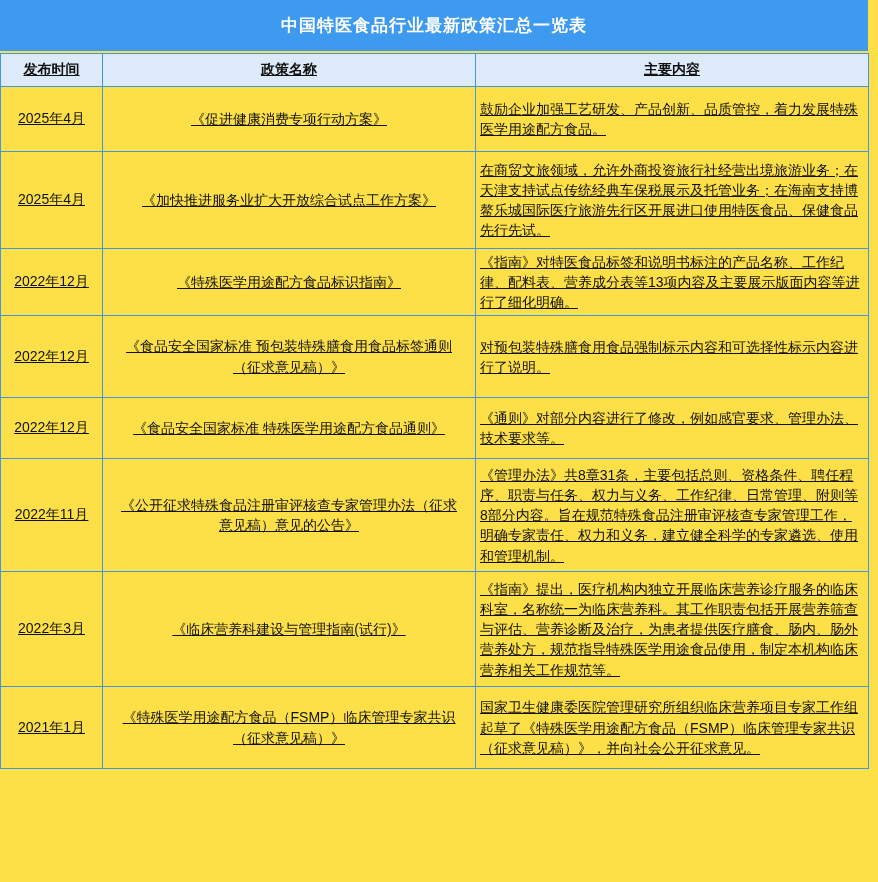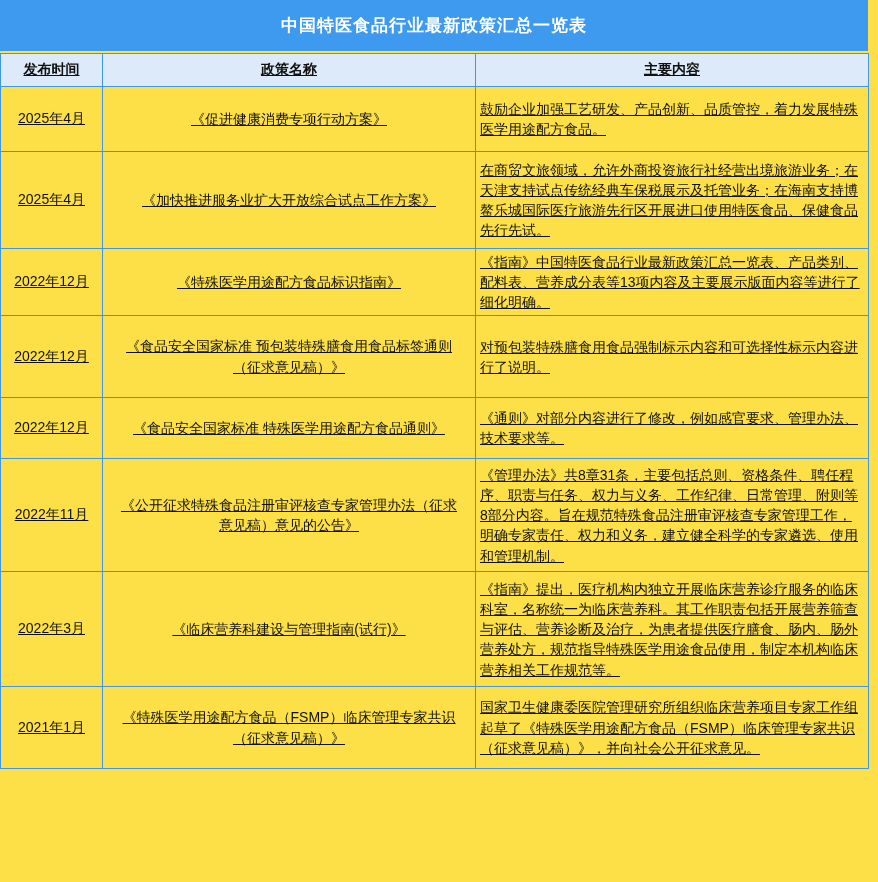--- a/index.html
+++ b/index.html
@@ -115,21 +115,21 @@
           <td class="cell-content">鼓励企业加强工艺研发、产品创新、品质管控，着力发展特殊医学用途配方食品。</td>
         </tr>
         <tr>
           <td class="cell-date">2025年4月</td>
           <td class="cell-policy">《加快推进服务业扩大开放综合试点工作方案》</td>
           <td class="cell-content">在商贸文旅领域，允许外商投资旅行社经营出境旅游业务；在天津支持试点传统经典车保税展示及托管业务；在海南支持博鳌乐城国际医疗旅游先行区开展进口使用特医食品、保健食品先行先试。</td>
         </tr>
         <tr>
           <td class="cell-date">2022年12月</td>
           <td class="cell-policy">《特殊医学用途配方食品标识指南》</td>
-          <td class="cell-content">《指南》中国特医食品行业最新政策汇总一览表、产品类别、配料表、营养成分表等13项内容及主要展示版面内容等进行了细化明确。</td>
+          <td class="cell-content">《指南》对特医食品标签和说明书标注的产品名称、工作纪律、配料表、营养成分表等13项内容及主要展示版面内容等进行了细化明确。</td>
         </tr>
         <tr>
           <td class="cell-date">2022年12月</td>
           <td class="cell-policy">《食品安全国家标准 预包装特殊膳食用食品标签通则（征求意见稿）》</td>
           <td class="cell-content">对预包装特殊膳食用食品强制标示内容和可选择性标示内容进行了说明。</td>
         </tr>
         <tr>
           <td class="cell-date">2022年12月</td>
           <td class="cell-policy">《食品安全国家标准 特殊医学用途配方食品通则》</td>
           <td class="cell-content">《通则》对部分内容进行了修改，例如感官要求、管理办法、技术要求等。</td>

